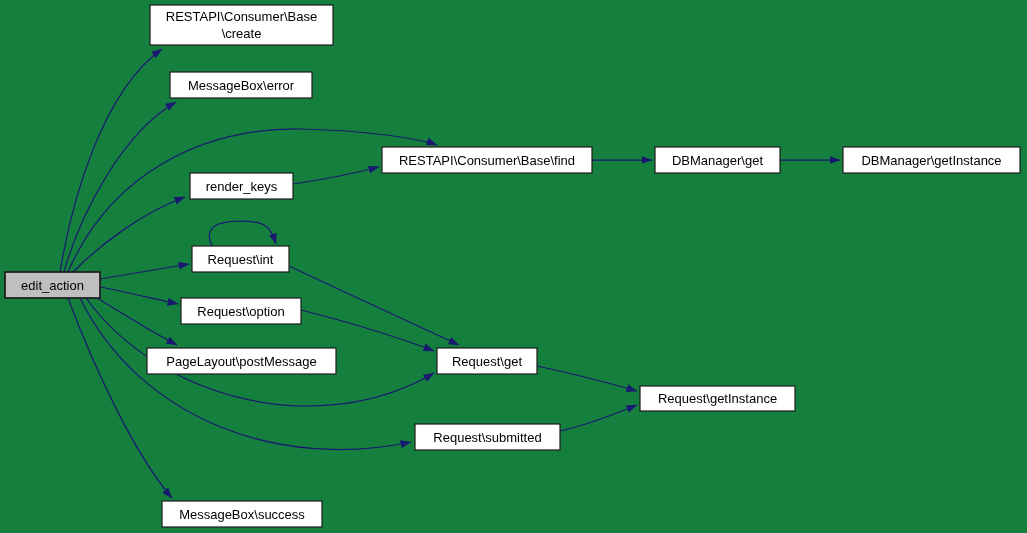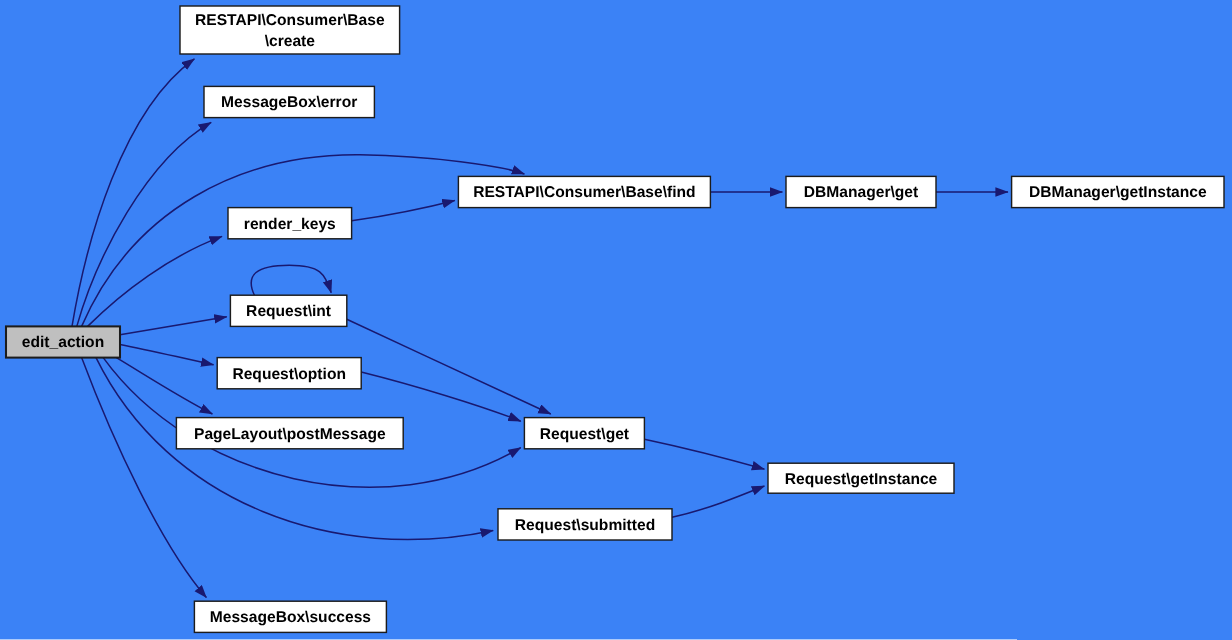--- a/index.html
+++ b/index.html
@@ -26,21 +26,21 @@
     fill: #000000;
     pointer-events: none;
   }
   .graph-edge {
     fill: none;
   }
 </style>
 </head>
 <body>
 
-<div class="canvas-wrap" style="background: #3b82f6; font-weight: bold;">
+<div class="canvas-wrap" style="background: #15803d;">
   <svg id="graph-svg" width="1027" height="533" viewBox="0 0 1027 533" xmlns="http://www.w3.org/2000/svg">
     <defs>
       <marker id="arrowhead" markerUnits="userSpaceOnUse" markerWidth="12" markerHeight="9" refX="10.5" refY="4" orient="auto">
         <path d="M0,0 L11,4 L0,8 z" fill="#191970"></path>
       </marker>
     </defs>
     <g id="edges-layer">
         <path d="M 60 272 C 72 200, 102 92, 162 49" class="graph-edge" stroke="#191970" stroke-width="1.25" marker-end="url(#arrowhead)"></path>
         <path d="M 64 272 C 80 215, 122 133, 176 102" class="graph-edge" stroke="#191970" stroke-width="1.25" marker-end="url(#arrowhead)"></path>
         <path d="M 68 272 C 110 175, 200 128, 300 129 C 360 130, 418 138, 437 145" class="graph-edge" stroke="#191970" stroke-width="1.25" marker-end="url(#arrowhead)"></path>

